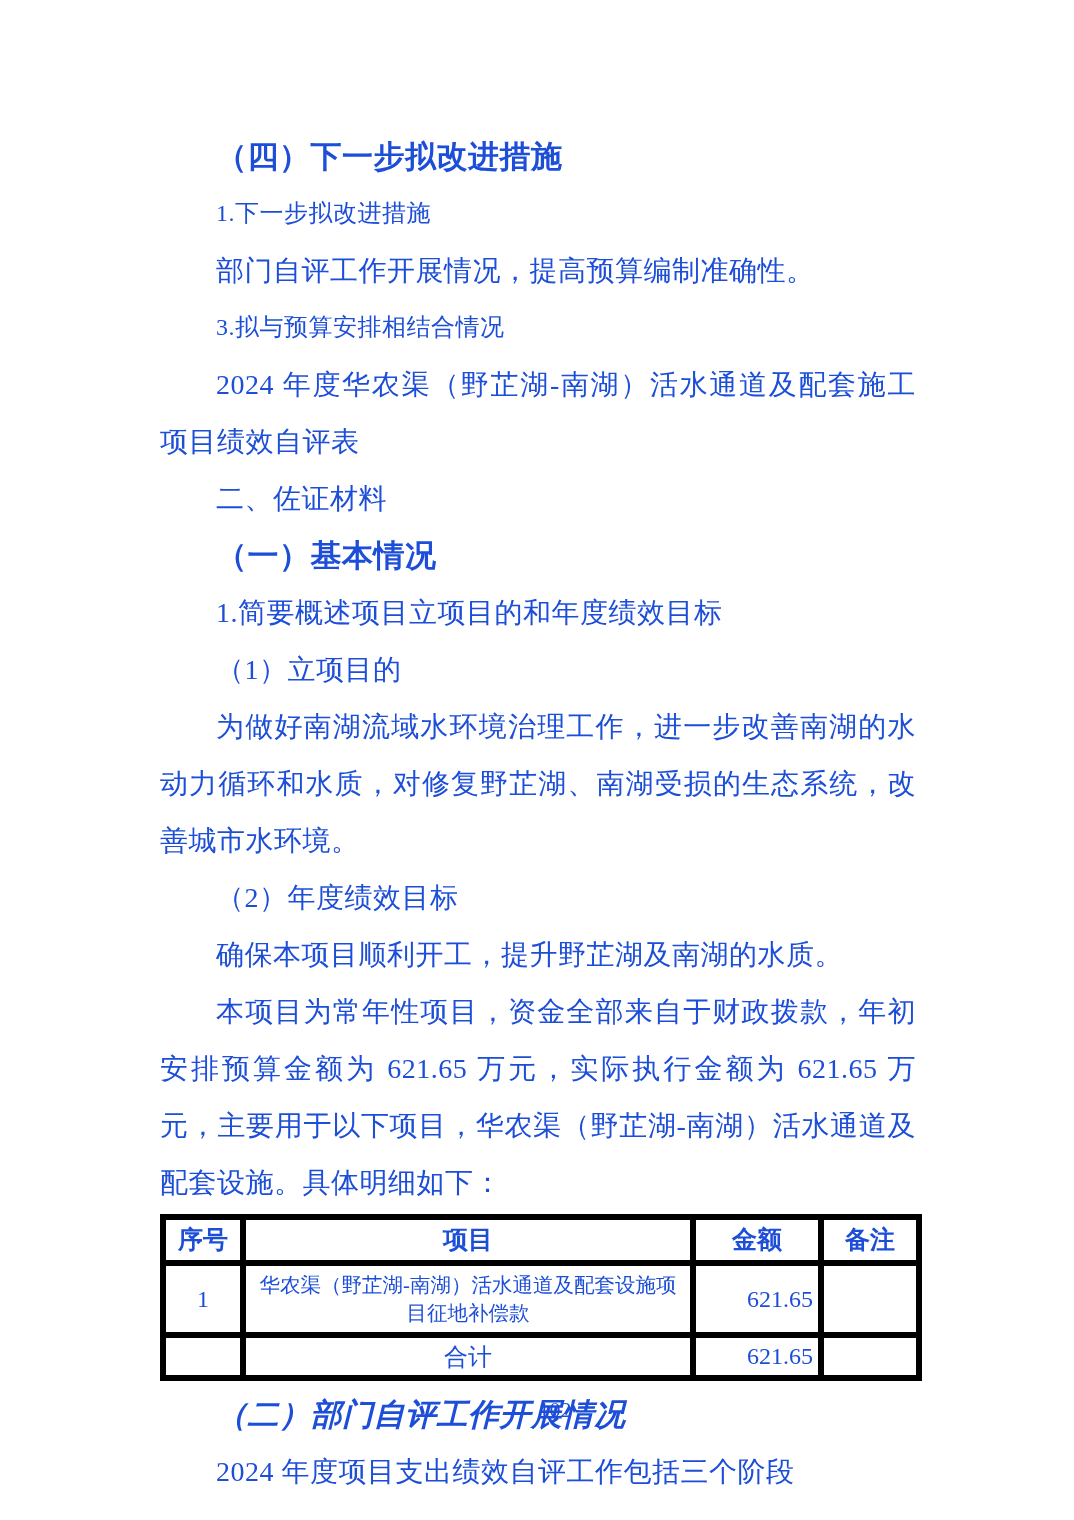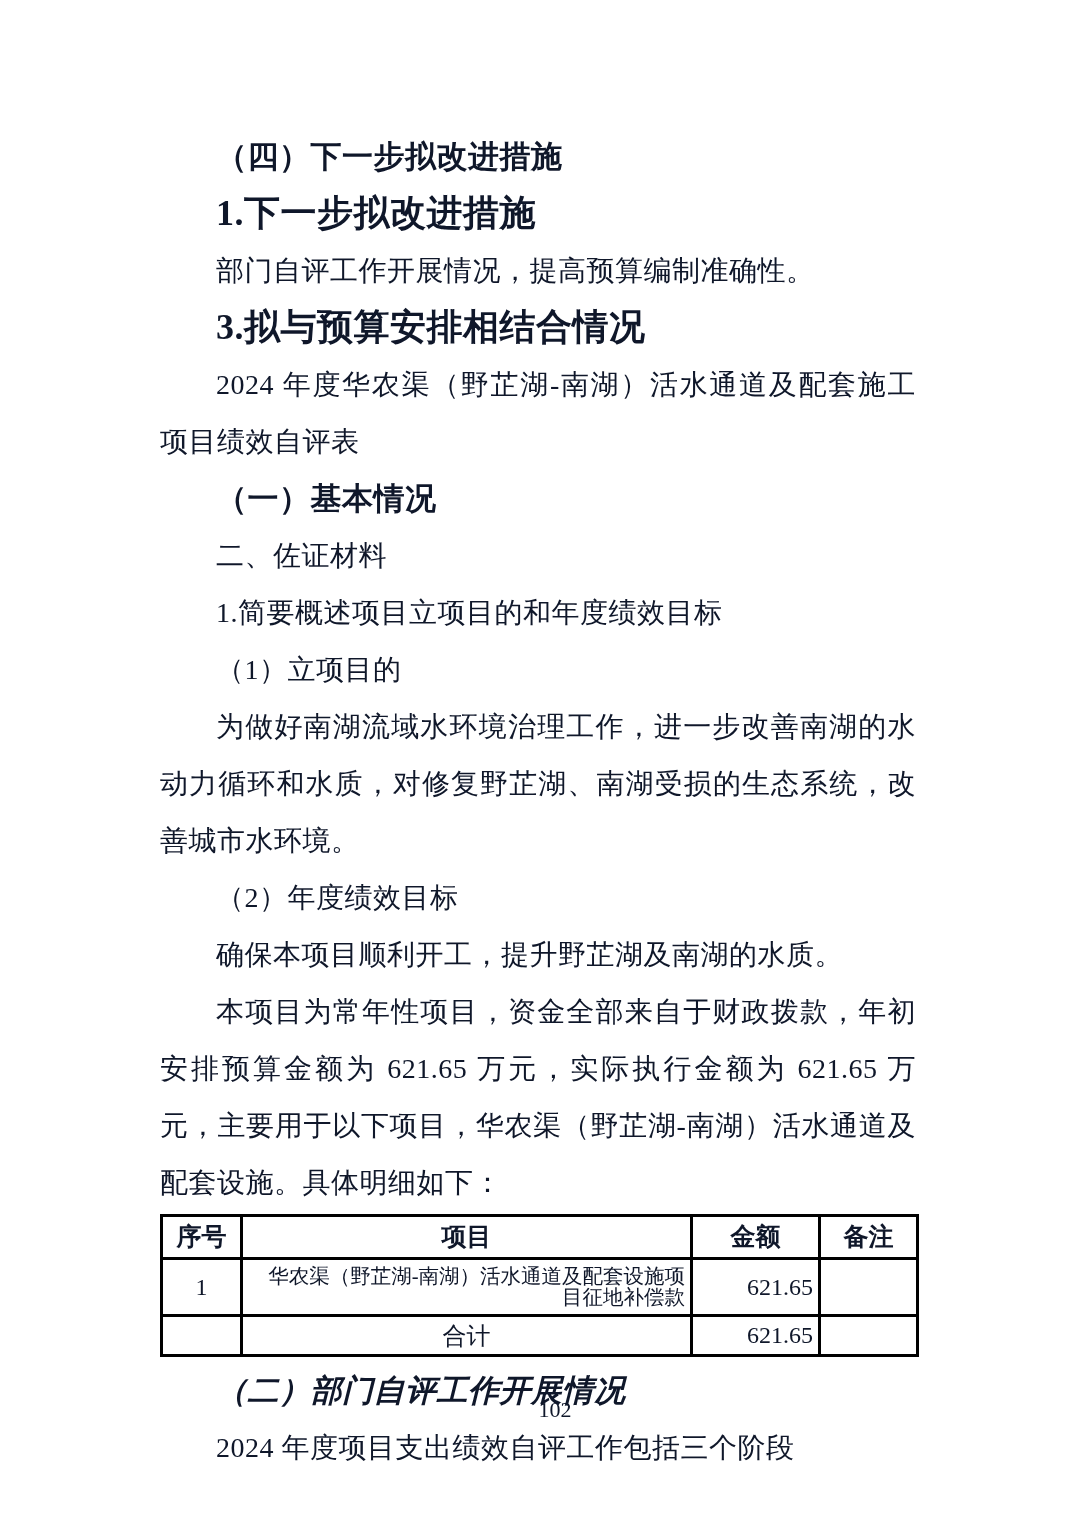--- a/index.html
+++ b/index.html
@@ -2,75 +2,75 @@
 <html><head>
 <meta charset="utf-8">
 <style>
   * { box-sizing: border-box; }
   html, body { margin: 0; padding: 0; background: #ffffff; }
   .page {
     position: relative;
     width: 1074px;
     height: 1520px;
     background: #ffffff;
-    color: #0f172a;
+    color: #1d4ed8;
     font-family: "Liberation Serif", "DejaVu Serif", serif;
     overflow: hidden;
   }
   .content {
     padding: 128px 158px 0 160px;
   }
   .para {
     margin: 0;
     font-size: 28px;
     line-height: 57px;
     text-indent: 56px;
     letter-spacing: 0.5px;
     text-align: justify;
   }
   .h-major {
     font-weight: bold;
     font-size: 31px;
   }
   .h-sub {
-    font-weight: bold;
-    font-size: 36px;
+    font-weight: normal;
+    font-size: 24px;
   }
   table.detail {
     width: 756px;
     border-collapse: collapse;
     border: 2px solid #000000;
     table-layout: fixed;
     margin-top: 3px;
   }
   table.detail th, table.detail td {
-    border: 3px solid #000000;
+    border: 6px solid #000000;
     padding: 5px;
     vertical-align: middle;
   }
   table.detail th {
     font-size: 25px;
     font-weight: bold;
     height: 34px;
     text-align: center;
     line-height: 30px;
   }
   .col-no   { width: 80px; }
   .col-item { width: 450px; }
   .col-amt  { width: 128px; }
   .col-note { width: 98px; }
   td.cell-no {
     text-align: center;
     font-size: 24px;
   }
   td.cell-item {
     font-size: 20.5px;
-    line-height: 21px;
+    line-height: 28px;
     padding: 3px 9px;
-    text-align: right;
+    text-align: center;
   }
   td.cell-item-center {
     font-size: 24px;
     text-align: center;
     height: 28px;
     line-height: 26px;
   }
   td.cell-amt {
     font-size: 24px;
     text-align: right;
@@ -99,23 +99,23 @@
     <p class="para h-major">（四）下一步拟改进措施</p>
 
     <p class="para h-sub">1.下一步拟改进措施</p>
 
     <p class="para">部门自评工作开展情况，提高预算编制准确性。</p>
 
     <p class="para h-sub">3.拟与预算安排相结合情况</p>
 
     <p class="para">2024 年度华农渠（野芷湖-南湖）活水通道及配套施工项目绩效自评表</p>
 
+    <p class="para">二、佐证材料</p>
+
     <p class="para h-major">（一）基本情况</p>
-
-    <p class="para">二、佐证材料</p>
 
     <p class="para">1.简要概述项目立项目的和年度绩效目标</p>
 
     <p class="para">（1）立项目的</p>
 
     <p class="para">为做好南湖流域水环境治理工作，进一步改善南湖的水动力循环和水质，对修复野芷湖、南湖受损的生态系统，改善城市水环境。</p>
 
     <p class="para">（2）年度绩效目标</p>
 
     <p class="para">确保本项目顺利开工，提升野芷湖及南湖的水质。</p>

